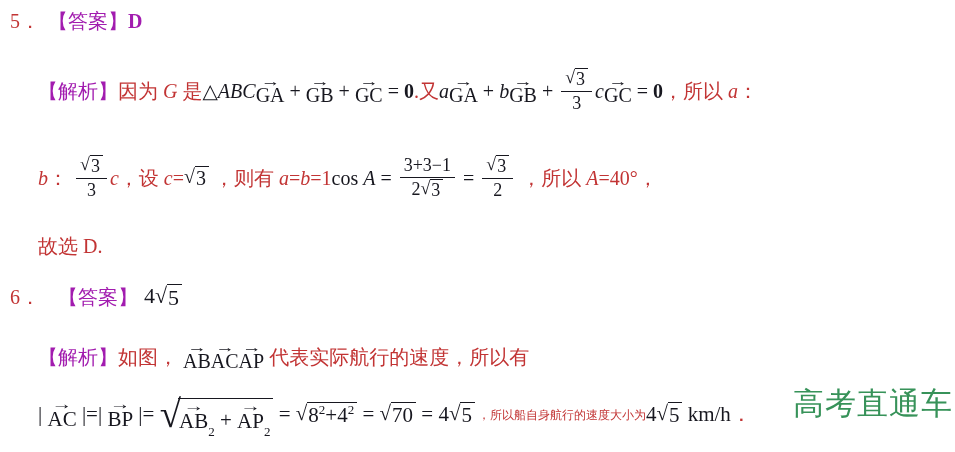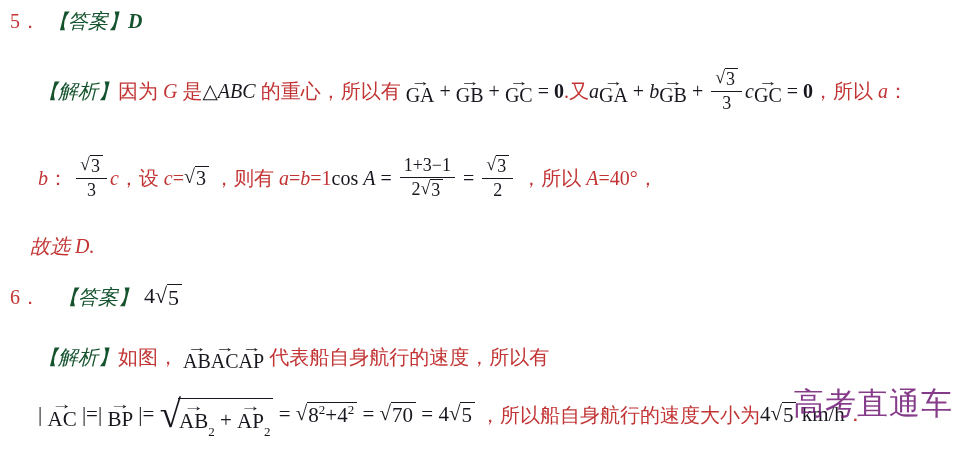--- a/index.html
+++ b/index.html
@@ -4,61 +4,60 @@
 <style>
   html,body{margin:0;padding:0;}
   body{
     width:955px;height:452px;background:#ffffff;position:relative;overflow:hidden;
     font-family:"Liberation Serif","DejaVu Serif",serif;
     color:#17171f;
   }
   .line{position:absolute;display:flex;align-items:center;white-space:pre;font-size:20px;line-height:1.2;}
   .line span{white-space:pre;}
   .red{color:#c23434;}
-  .marker{color:#14532d;font-style:italic;}
+  .marker{color:#a21caf;}
   .ink{color:#17171f;}
   .it{font-style:italic;}
   .bold{font-weight:bold;}
   
   .frac{display:inline-flex;flex-direction:column;align-items:center;line-height:1.15;font-size:18px;margin:0 3px;vertical-align:middle;}
   .frac .num{display:inline-flex;align-items:flex-end;justify-content:center;border-bottom:1.5px solid currentColor;padding:0 4px 1px;}
   .frac .den{display:inline-flex;justify-content:center;padding-top:1px;}
   
   .sqrt{display:inline-flex;align-items:flex-start;line-height:1.1;}
   .sqrt::before{content:"\221A";font-style:normal;line-height:1.05;}
   .sqrt .rad{border-top:1.5px solid currentColor;padding:0 3px 0 1px;line-height:1.15;}
   .sqrt.big::before{font-size:1.85em;line-height:0.82;margin-right:-3px;}
   .sqrt.big .rad{display:inline-flex;align-items:flex-end;padding-top:3px;}
   
   .vec{display:inline-flex;flex-direction:column;align-items:center;line-height:1;}
   .vec::before{content:"\2192";font-style:normal;font-size:0.72em;line-height:0.6;letter-spacing:0;align-self:stretch;text-align:center;transform:scaleX(1.35);}
   sup{font-size:0.62em;line-height:0;vertical-align:super;font-style:normal;}
   .watermark{
     position:absolute;top:383px;left:793px;font-size:31px;letter-spacing:1px;
-    color:#701a75;opacity:0.85;font-family:"Liberation Serif","DejaVu Serif",serif;
+    color:#15803d;opacity:0.85;font-family:"Liberation Serif","DejaVu Serif",serif;
     pointer-events:none;white-space:nowrap;
   }
 </style>
 </head>
 <body>
 
 <div class="line" style="top:9px;left:10px;">
   <span class="red">5．</span>
   <span class="marker" style="margin-left:8px;">【答案】</span>
   <span class="marker bold">D</span>
 </div>
 
 <div class="line" style="top:60px;left:38px;height:62px;">
   <span class="marker">【解析】</span>
   <span class="red">因为 </span>
   <span class="red it">G</span>
   <span class="red"> 是</span>
   <span class="ink">△</span>
   <span class="ink it">ABC</span>
-  <span class="red"> 的重心，所以有 </span>
   <span class="vec ink">GA</span>
   <span class="ink"> + </span>
   <span class="vec ink">GB</span>
   <span class="ink"> + </span>
   <span class="vec ink">GC</span>
   <span class="ink"> = </span>
   <span class="ink bold">0</span>
   <span class="red">.又</span>
   <span class="ink it">a</span>
   <span class="vec ink">GA</span>
@@ -93,70 +92,70 @@
   <span class="sqrt ink"><span class="rad">3</span></span>
   <span class="red"> ，则有 </span>
   <span class="red it">a</span>
   <span class="red">=</span>
   <span class="red it">b</span>
   <span class="red">=1</span>
   <span class="ink">cos </span>
   <span class="ink it">A</span>
   <span class="ink"> = </span>
   <span class="frac ink">
-    <span class="num">1+3−1</span>
+    <span class="num">3+3−1</span>
     <span class="den"><span>2</span><span class="sqrt"><span class="rad">3</span></span></span>
   </span>
   <span class="ink"> = </span>
   <span class="frac ink">
     <span class="num"><span class="sqrt"><span class="rad">3</span></span></span>
     <span class="den">2</span>
   </span>
   <span class="red"> ，所以 </span>
   <span class="red it">A</span>
   <span class="red">=40°，</span>
 </div>
 
-<div class="line" style="top:234px;left:30px;font-style:italic;">
+<div class="line" style="top:234px;left:38px;">
   <span class="red">故选 D.</span>
 </div>
 
 <div class="line" style="top:276px;left:10px;height:42px;">
   <span class="red">6．</span>
   <span class="marker" style="margin-left:18px;">【答案】</span>
   <span class="ink" style="margin-left:6px;font-size:22px;"><span>4</span><span class="sqrt"><span class="rad">5</span></span></span>
 </div>
 
 <div class="line" style="top:334px;left:38px;height:46px;">
   <span class="marker">【解析】</span>
   <span class="red">如图， </span>
   <span class="vec ink">AB</span>
   <span class="vec ink">AC</span>
   <span class="vec ink">AP</span>
-  <span class="red"> 代表船自身航行的速度，所以有</span>
+  <span class="red"> 代表实际航行的速度，所以有</span>
 </div>
 
 <div class="line" style="top:386px;left:38px;height:58px;font-size:21px;">
   <span class="ink">| </span>
   <span class="vec ink">AC</span>
   <span class="ink"> |=| </span>
   <span class="vec ink">BP</span>
   <span class="ink"> |= </span>
   <span class="sqrt big ink">
     <span class="rad"><span class="vec">AB</span><sup>2</sup><span> + </span><span class="vec">AP</span><sup>2</sup></span>
   </span>
   <span class="ink"> = </span>
   <span class="sqrt ink">
     <span class="rad"><span>8</span><sup>2</sup><span>+</span><span>4</span><sup>2</sup></span>
   </span>
   <span class="ink"> = </span>
   <span class="sqrt ink"><span class="rad">70</span></span>
   <span class="ink"> = </span>
   <span class="ink">4</span>
   <span class="sqrt ink"><span class="rad">5</span></span>
-  <span class="red" style="font-size:20px;"> ，所以船自身航行的速度大小为</span>
+  <span class="red" style="font-size:12px;"> ，所以船自身航行的速度大小为</span>
   <span class="ink">4</span>
   <span class="sqrt ink"><span class="rad">5</span></span>
   <span class="ink"> km/h</span>
   <span class="red">．</span>
 </div>
 
 <div class="watermark">高考直通车</div>
 
 </body></html>

